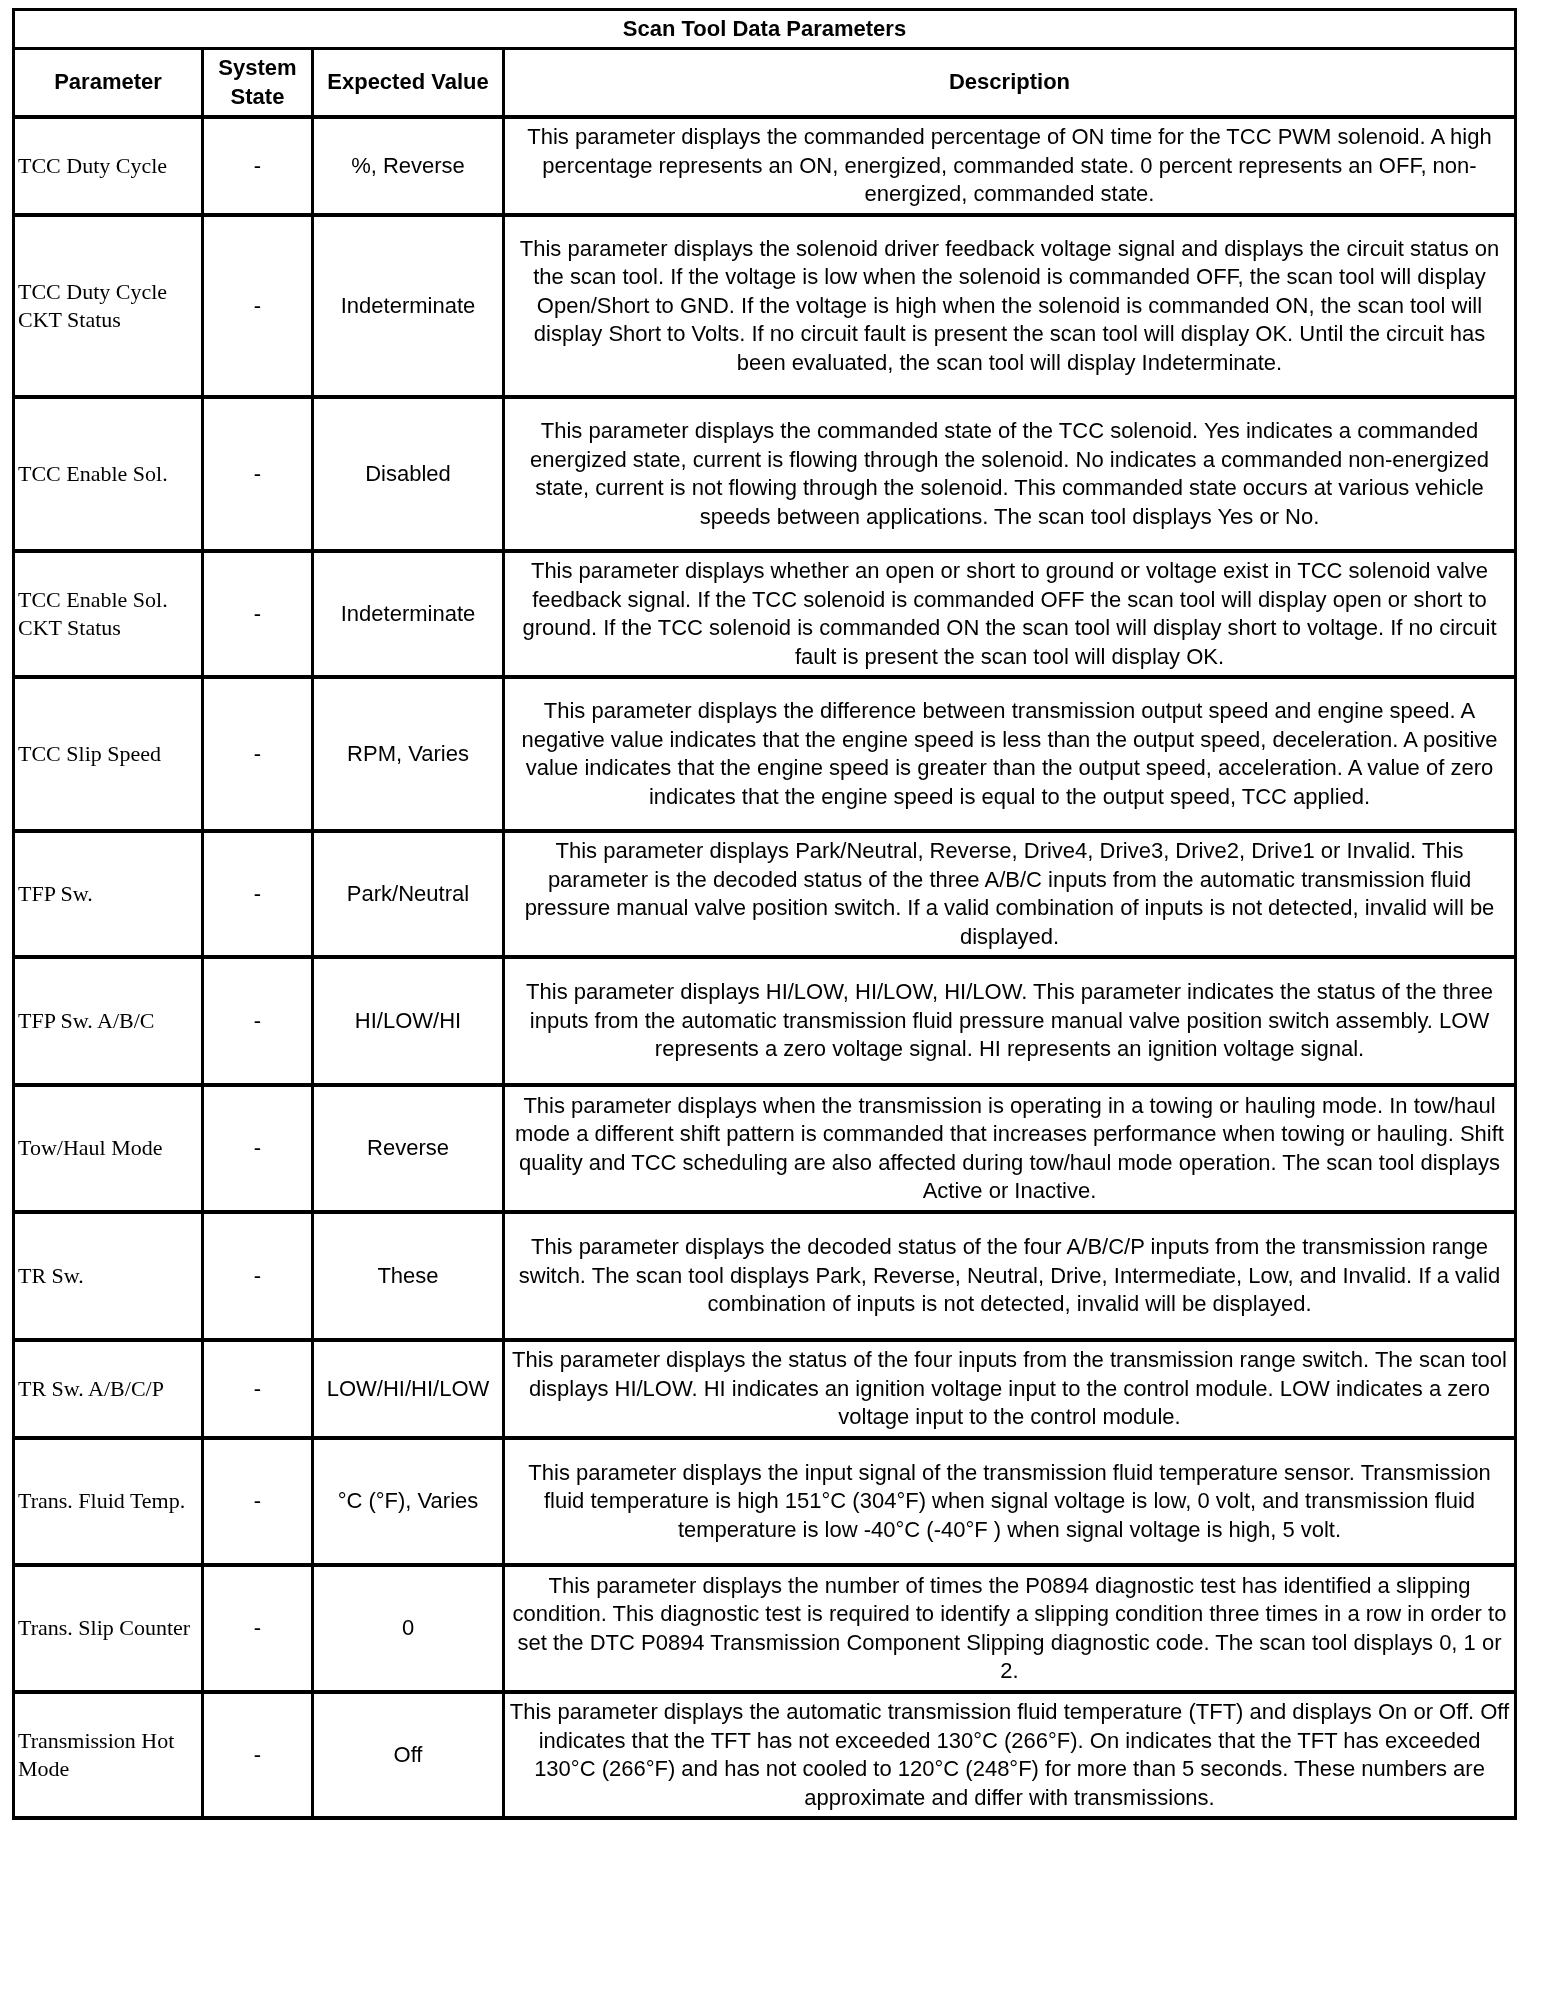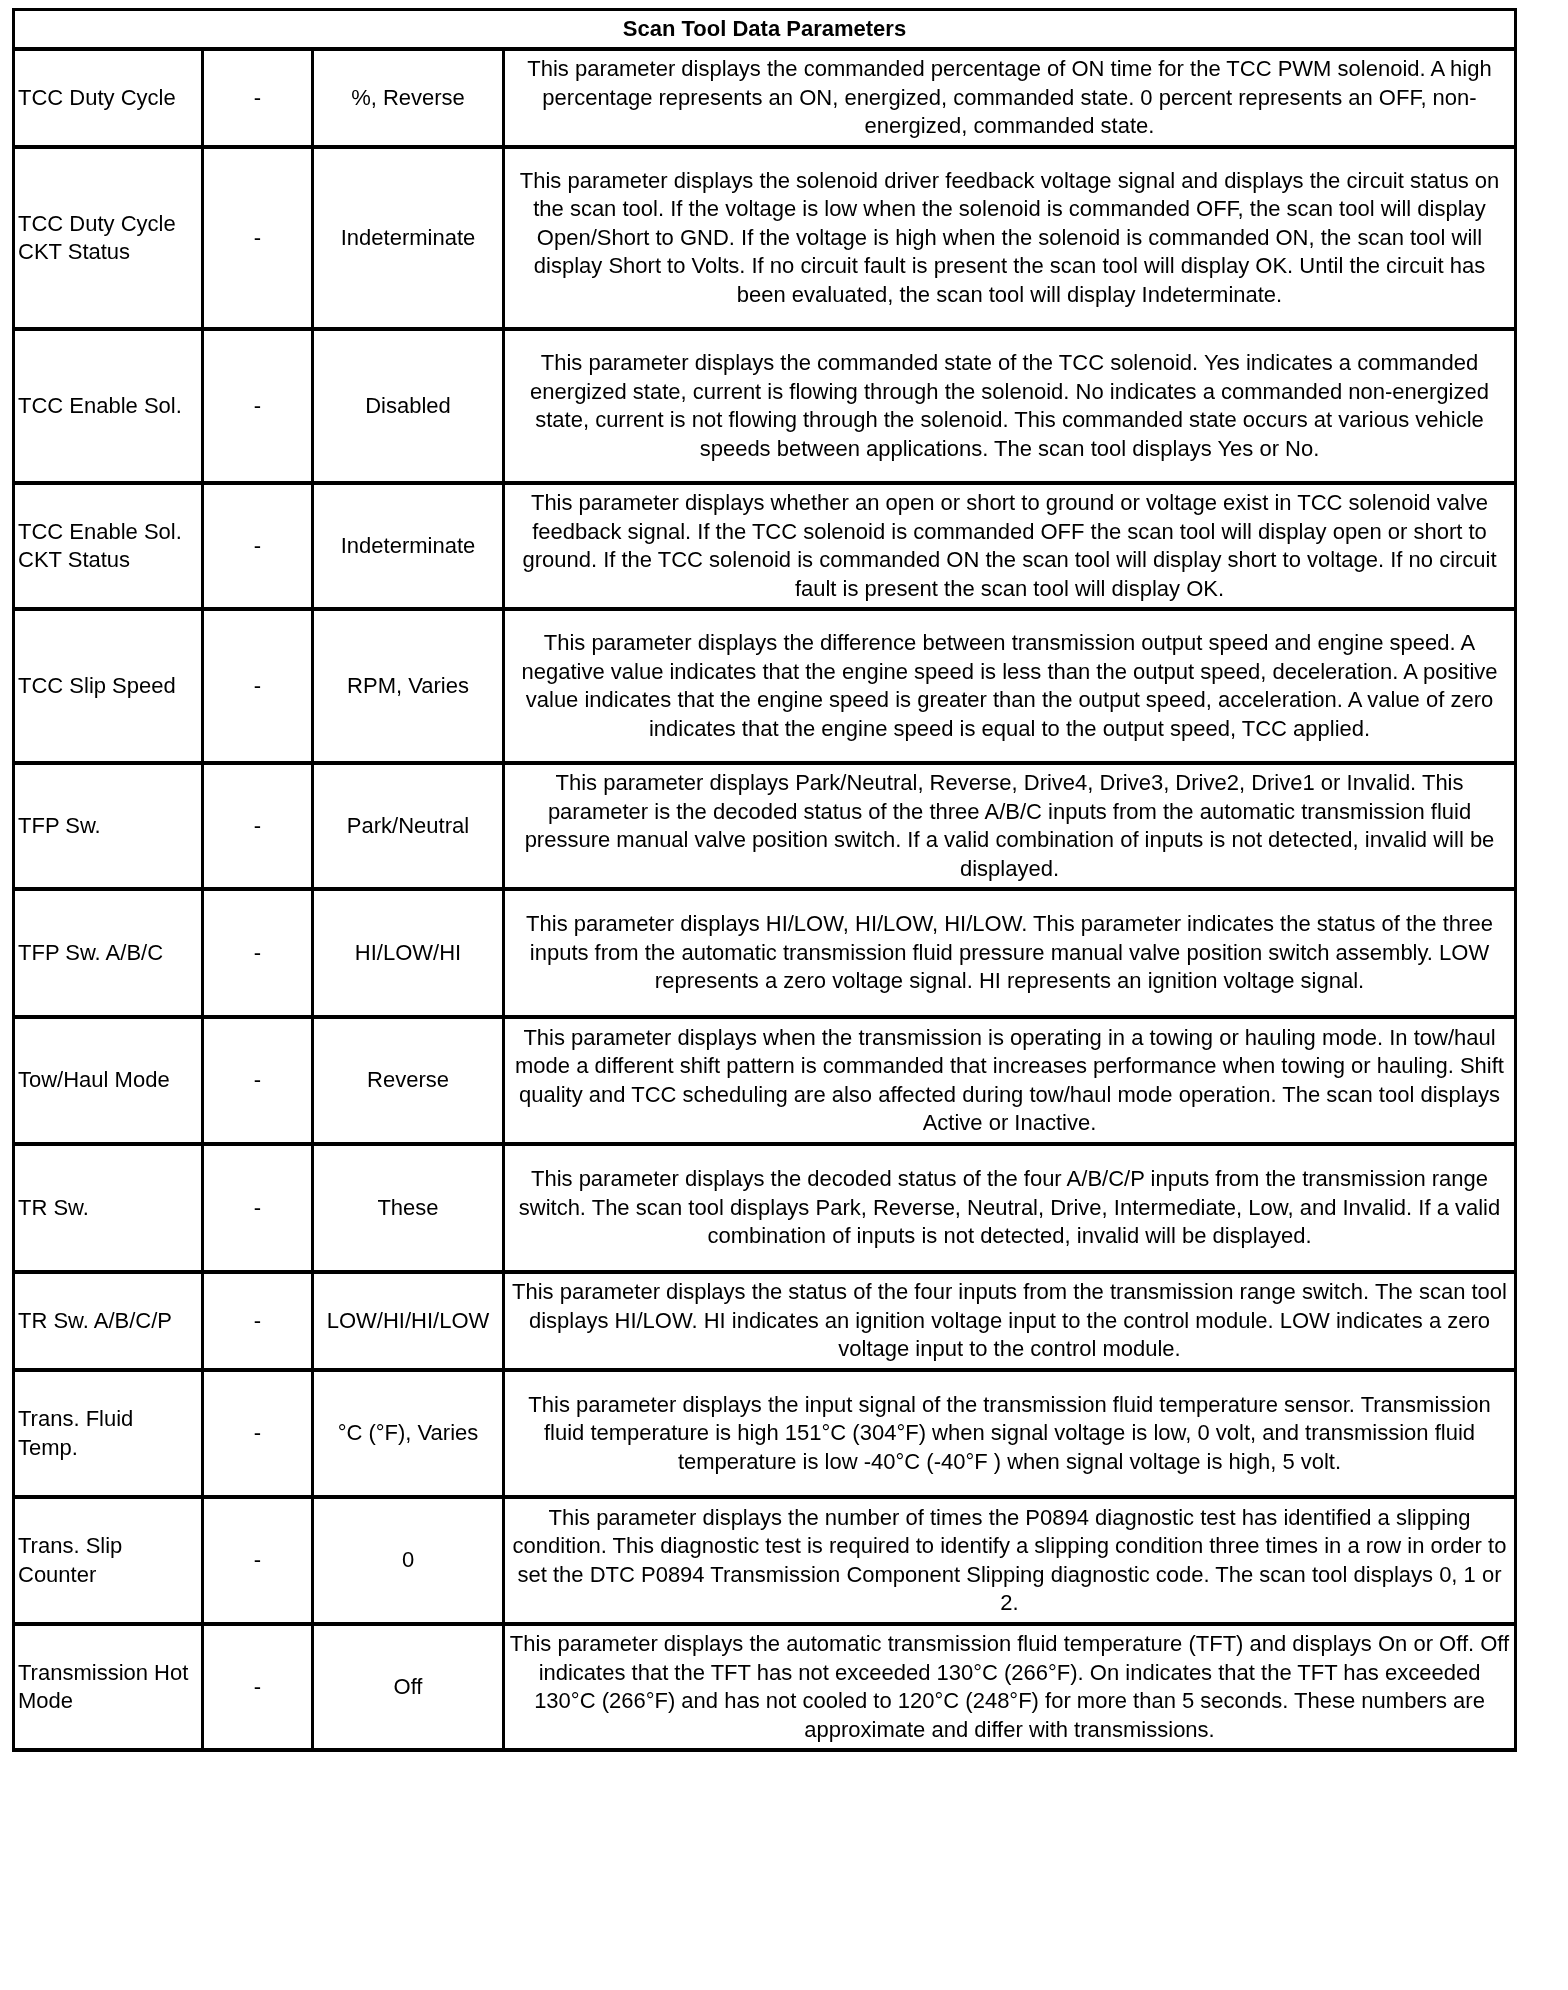--- a/index.html
+++ b/index.html
@@ -43,40 +43,46 @@
     .head-row th {
       height: 65px;
       text-align: center;
       line-height: 26px;
       border-bottom-width: 5px;
     }
     .col-param { width: 189px; }
     .col-state { width: 110px; }
     .col-exp   { width: 191px; }
     .col-desc  { width: auto; }
-    td.param { text-align: left; }
+    td.param { text-align: left; font-family: Liberation Serif, serif; }
     td.state { text-align: center; }
     td.exp   { text-align: center; }
     td.desc  { text-align: center; padding-left: 3px; padding-right: 2px; margin-top: 12px; }
     tr.row td { border-top-width: 4px; border-bottom-width: 4px; }
   </style>
 </head>
 <body>
 
 <div class="sheet">
   <table class="scan">
     <colgroup>
       <col class="col-param">
       <col class="col-state">
       <col class="col-exp">
       <col class="col-desc">
     </colgroup>
     <thead>
       <tr>
         <th colspan="4" class="title-cell">Scan Tool Data Parameters</th>
+      </tr>
+      <tr class="head-row">
+        <th>Parameter</th>
+        <th>System State</th>
+        <th>Expected Value</th>
+        <th>Description</th>
       </tr>
     </thead>
     <tbody id="rows">
       <tr class="row" style="height: 98px;">
         <td class="param">TCC Duty Cycle</td>
         <td class="state">-</td>
         <td class="exp">%, Reverse</td>
         <td class="desc">This parameter displays the commanded percentage of ON time for the TCC PWM solenoid. A high percentage represents an ON, energized, commanded state. 0 percent represents an OFF, non-energized, commanded state.</td>
       </tr>
       <tr class="row" style="height: 182px;">

